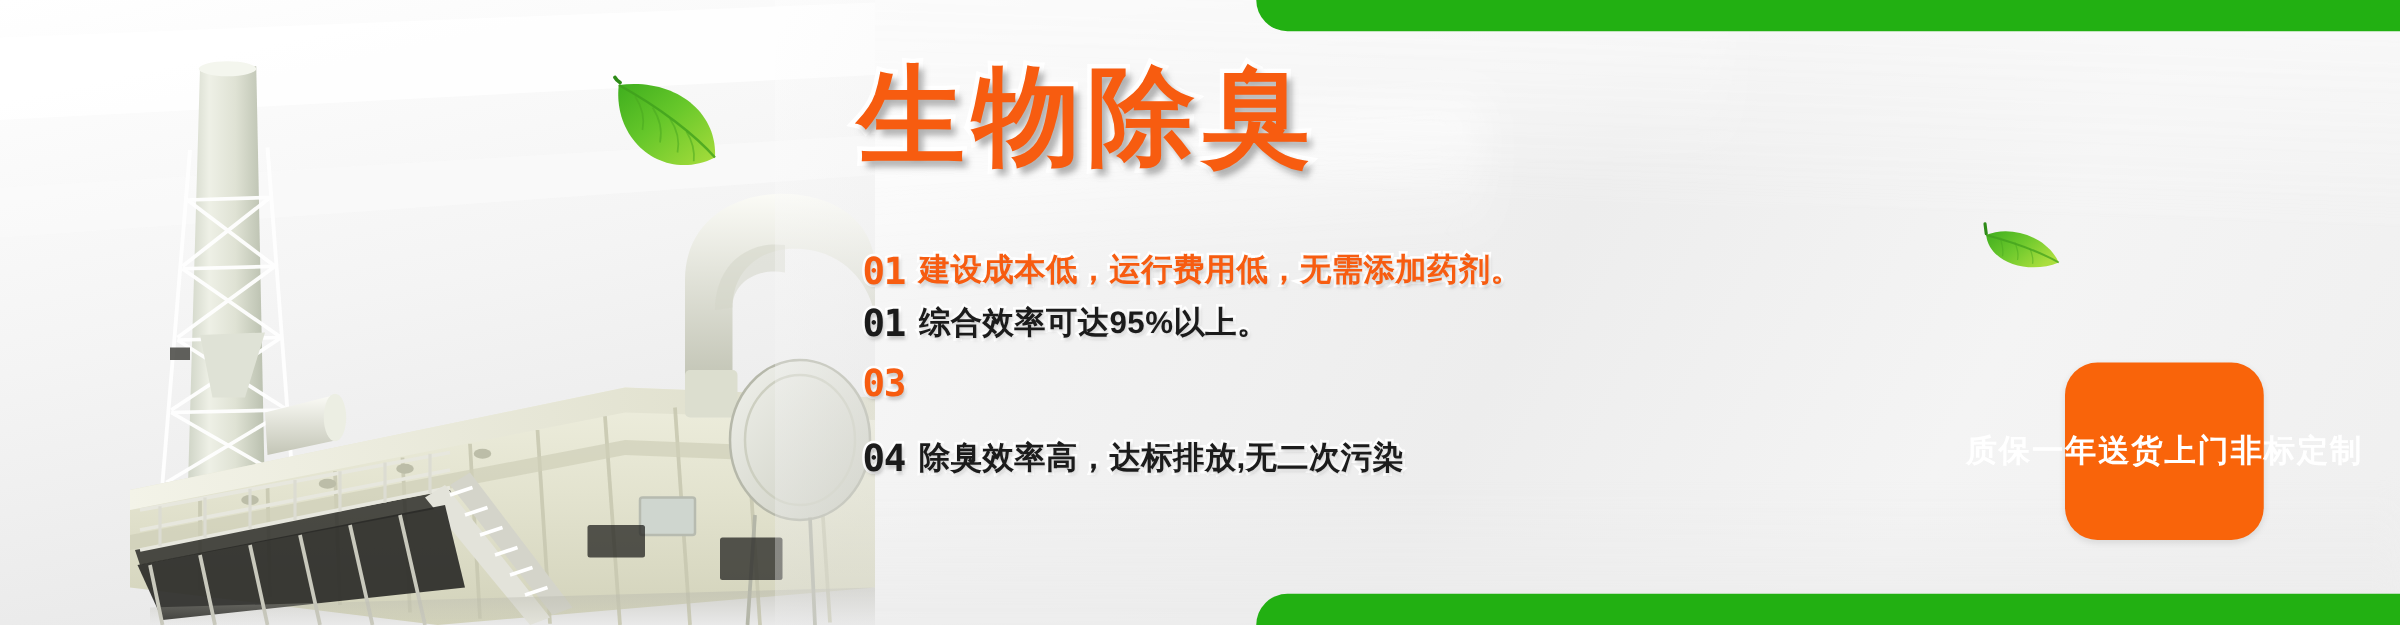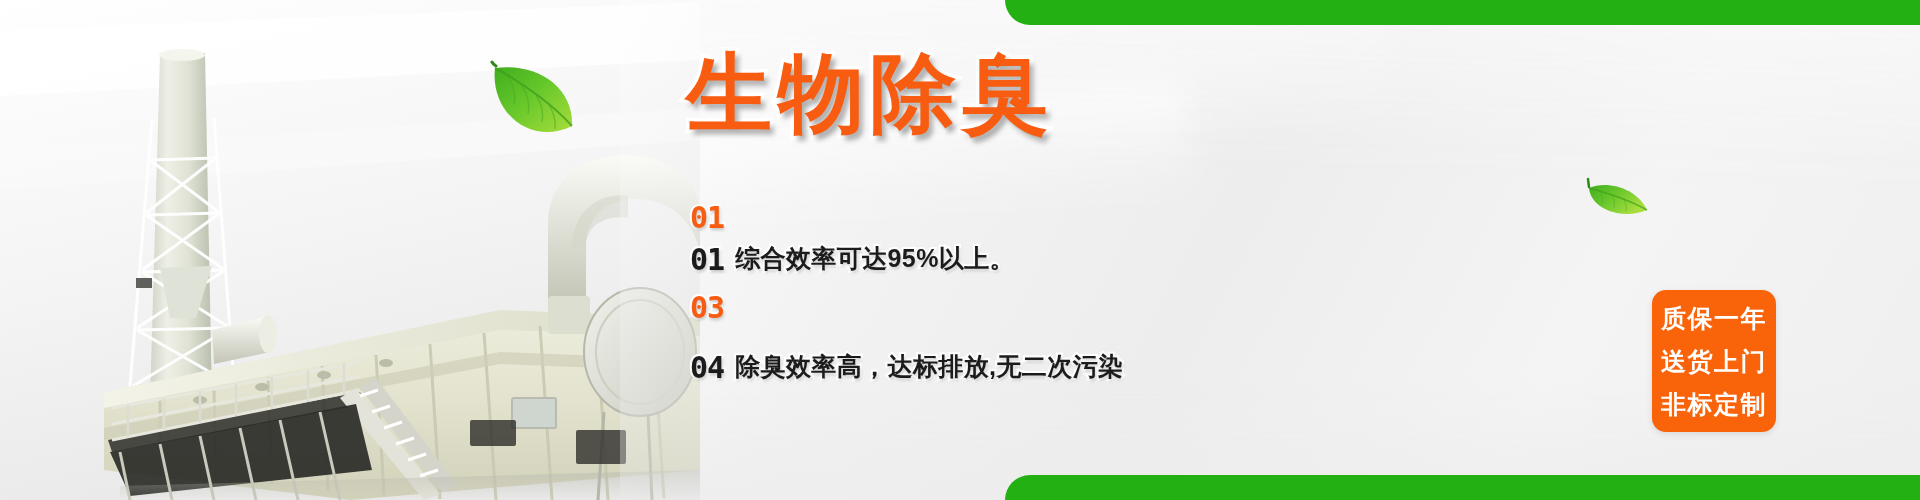--- a/index.html
+++ b/index.html
@@ -103,23 +103,23 @@
   .feature.dark   .feat-num,
   .feature.dark   .feat-text{color:#1b1b1b;}
 
   .feature.f1{margin-bottom:6px;}
   .feature.f2{margin-bottom:12px;}
   .feature.f3{margin-bottom:24px;}
 
   
   #badge{
     position:absolute;left:1652px;top:290px;
-    width:124px;height:142px;
-    background:#f9640a;border-radius:14px;
-    display:flex;flex-direction:column;
+    width:159px;height:142px;
+    background:#f9640a;border-radius:26px;
+    display:flex;flex-direction:row;
     align-items:center;justify-content:center;
     box-shadow:0 2px 6px rgba(0,0,0,.10);
   }
   #badge .bline{
     color:#ffffff;font-size:25px;line-height:43px;
     font-weight:bold;letter-spacing:1.5px;
     white-space:nowrap;
   }
 </style>
 </head>
@@ -327,20 +327,23 @@
       </g>
     </svg>
   </div>
 
   <div id="headline" style="color: rgb(247, 92, 16);">生物除臭</div>
 
   <div id="features">
 
     <div class="feature f1 orange">
       <span class="feat-num" style="color: rgb(247, 92, 16);">01</span>
+      <span class="feat-text" style="color: rgb(247, 92, 16);">
+        <span class="ln">建设成本低，运行费用低，无需添加药剂。</span>
+      </span>
     </div>
 
     <div class="feature f2 dark">
       <span class="feat-num" style="color: rgb(27, 27, 27);">01</span>
       <span class="feat-text" style="color: rgb(27, 27, 27);">
         <span class="ln">综合效率可达95%以上。</span>
       </span>
     </div>
 
     <div class="feature f3 orange">

